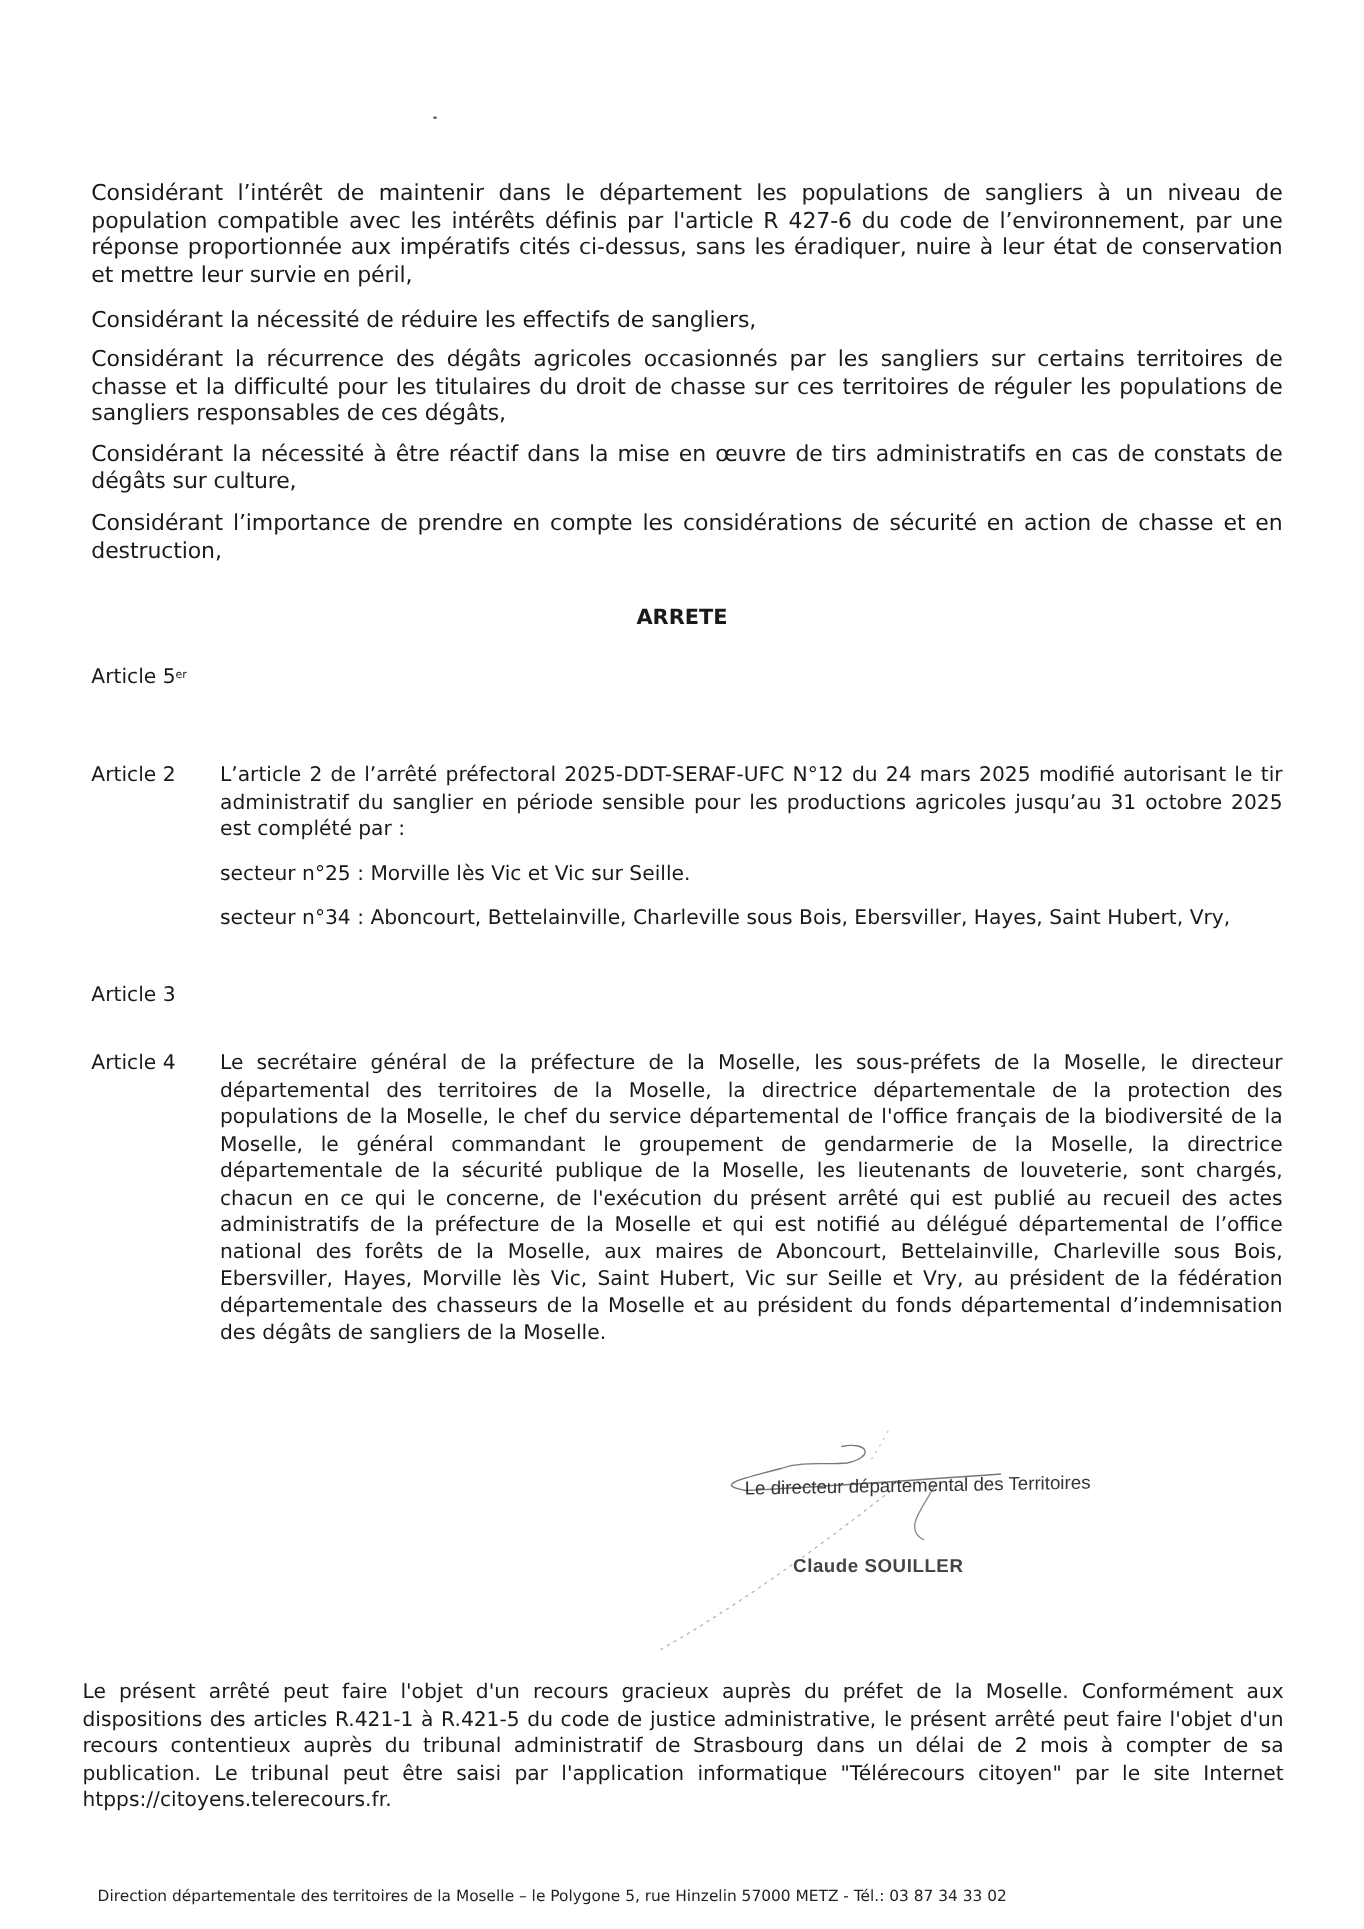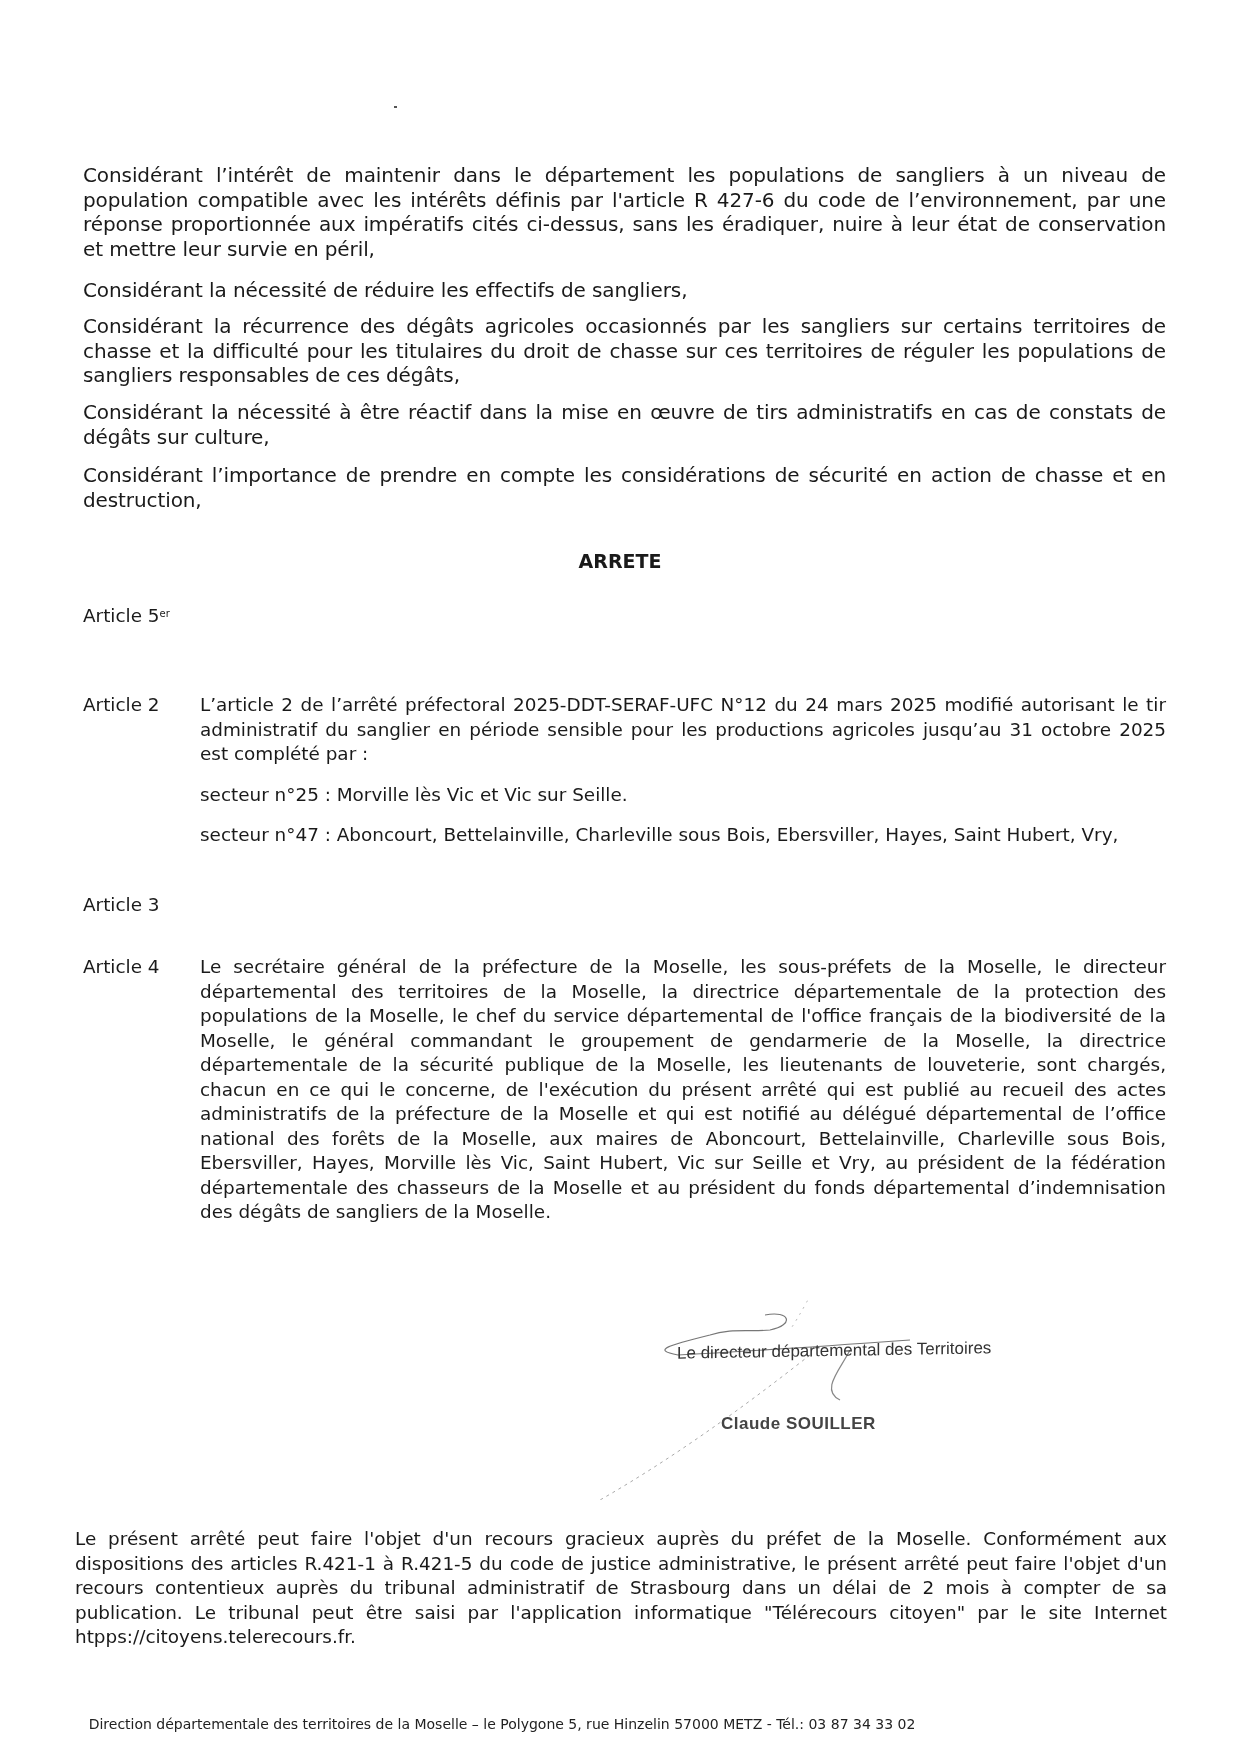--- a/index.html
+++ b/index.html
@@ -43,21 +43,21 @@
 
   <div class="article" style="top:604px;">
     <div class="label"><span>Article 5</span><sup>er</sup></div>
   </div>
 
   <div class="article" style="top:693px;">
     <div class="label">Article 2</div>
     <div class="body">
       <p>L’article 2 de l’arrêté préfectoral 2025-DDT-SERAF-UFC N°12 du 24 mars 2025 modifié autorisant le tir administratif du sanglier en période sensible pour les productions agricoles jusqu’au 31 octobre 2025 est complété par :</p>
       <p>secteur n°25 : Morville lès Vic et Vic sur Seille.</p>
-      <p>secteur n°47 : Aboncourt, Bettelainville, Charleville sous Bois, Ebersviller, Hayes, Saint Hubert, Vry,</p>
+      <p>secteur n°34 : Aboncourt, Bettelainville, Charleville sous Bois, Ebersviller, Hayes, Saint Hubert, Vry,</p>
     </div>
   </div>
 
   <div class="article" style="top:893px;">
     <div class="label">Article 3</div>
   </div>
 
   <div class="article" style="top:955px;">
     <div class="label">Article 4</div>
     <div class="body">

